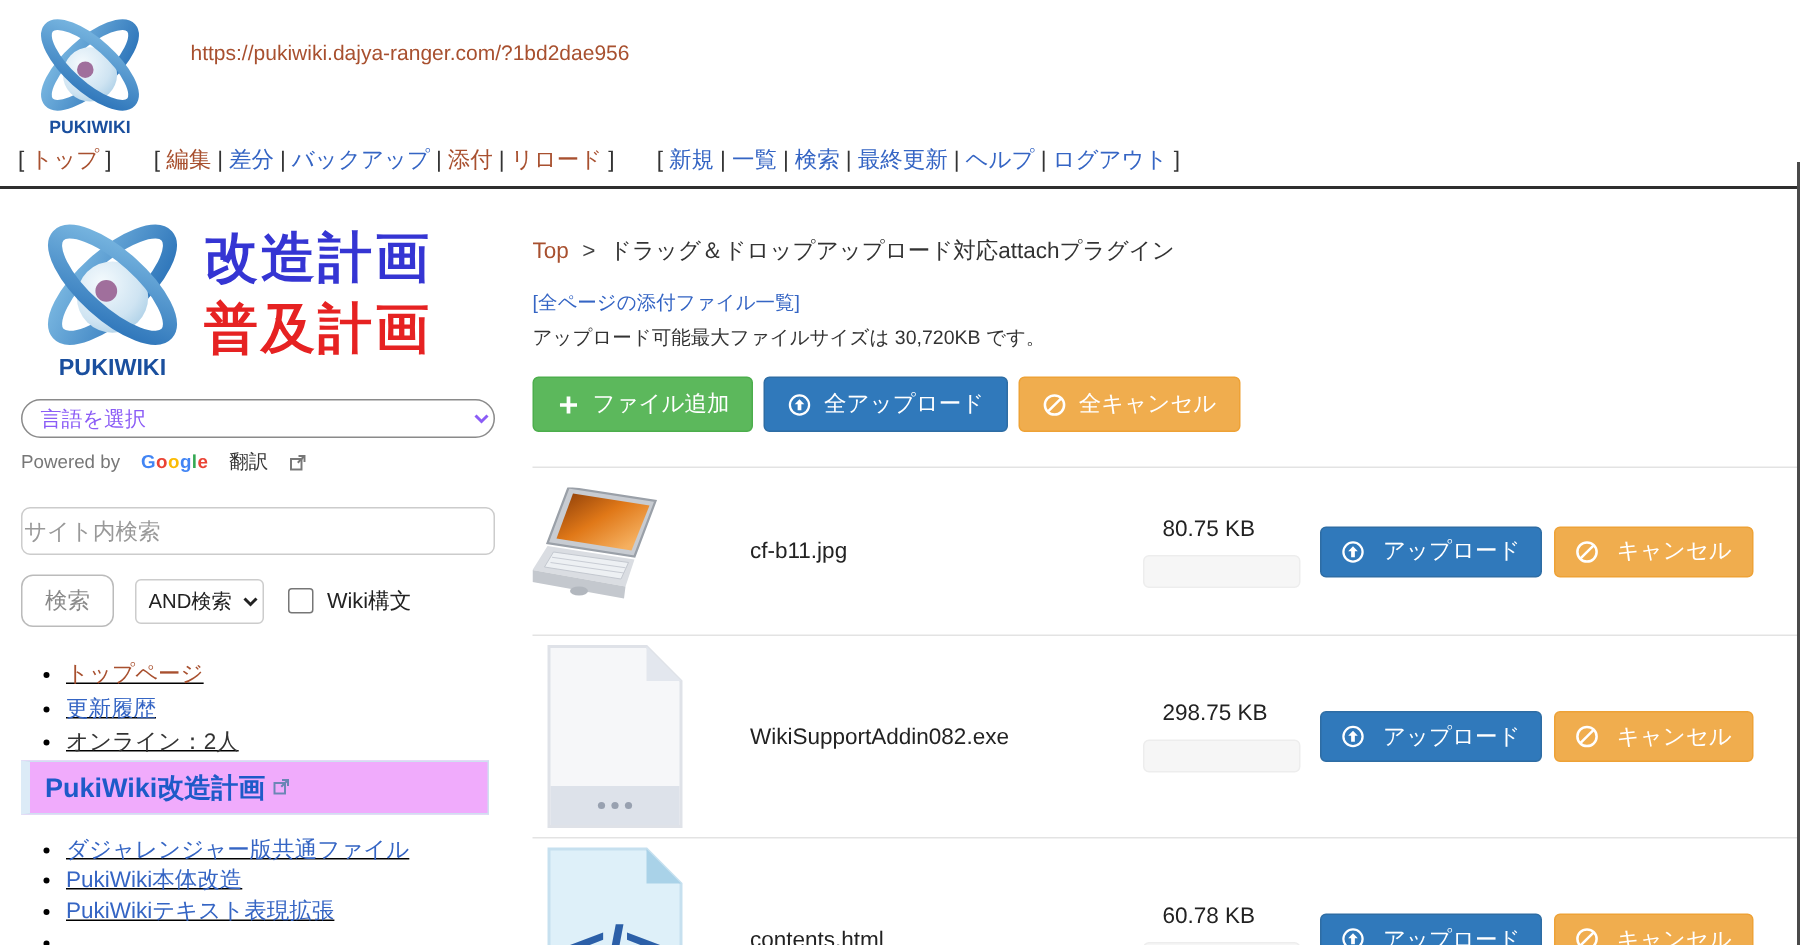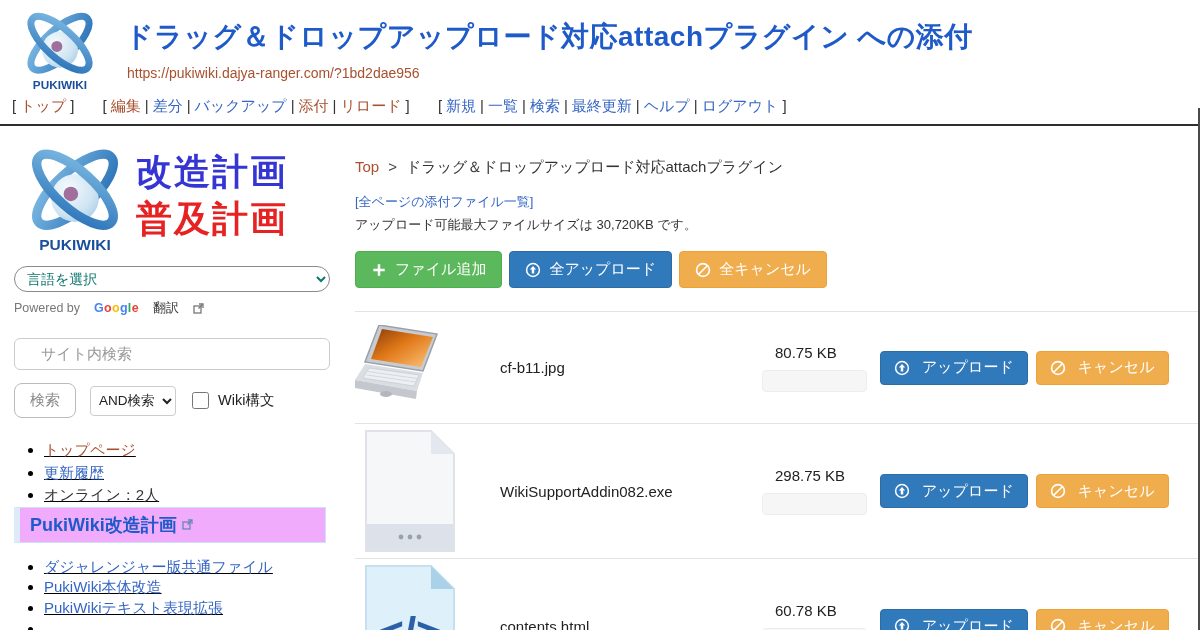--- a/index.html
+++ b/index.html
@@ -38,26 +38,26 @@
   .sidebar{flex:0 0 345px;width:345px;padding:10px 0 0 14px;}
   .main{flex:1;padding-left:10px;}
 
   
   .side-logo{display:flex;align-items:center;margin-top:2px;}
   .side-logo svg{width:122px;height:116px;flex:0 0 auto;}
   .side-logo-lines{margin-left:0px;line-height:1.3;}
   .side-line1{font-size:36px;font-weight:900;color:var(--logo-blue);letter-spacing:2px;text-shadow:1px 1px 0 #fff;}
   .side-line2{font-size:36px;font-weight:900;color:var(--logo-red);letter-spacing:2px;text-shadow:1px 1px 0 #fff;}
 
-  .lang-select{width:316px;height:26px;border:1px solid #8a8a8a;border-radius:13px;padding:0 8px;font-size:14px;color:#0f766e;background:#fff;margin-top:12px;font-family:inherit;}
+  .lang-select{width:316px;height:26px;border:1px solid #8a8a8a;border-radius:13px;padding:0 8px;font-size:14px;color:#8b5cf6;background:#fff;margin-top:12px;font-family:inherit;}
   .powered{font-size:12.5px;color:#777;margin-top:7px;display:flex;align-items:center;gap:14px;}
   .powered .g-brand{font-weight:bold;letter-spacing:0.3px;}
   .powered .trans{color:#333;font-size:13px;}
 
-  .search-input{width:316px;height:32px;border:1px solid #ccc;border-radius:6px;padding:0 26px;font-size:15px;color:#333;margin-top:21px;font-family:Liberation Serif, serif;}
+  .search-input{width:316px;height:32px;border:1px solid #ccc;border-radius:6px;padding:0 1px;font-size:15px;color:#333;margin-top:21px;font-family:Liberation Sans, sans-serif;}
   .search-input::placeholder{color:#999;}
   .search-row{display:flex;align-items:center;margin-top:13px;}
   .search-btn{padding:7px 15px;font-size:15px;color:#8a8a8a;background:#fff;border:1px solid #bbb;border-radius:8px;font-family:inherit;cursor:pointer;}
   .mode-select{margin-left:14px;height:30px;font-size:13.5px;border:1px solid #ccc;border-radius:4px;color:#222;padding:0 4px;background:#fff;font-family:inherit;}
   .wiki-check{margin-left:16px;width:17px;height:17px;}
   .wiki-label{margin-left:6px;font-size:14.5px;color:#222;}
 
   ul.side-ul{margin:0;padding-left:30px;font-size:15px;text-decoration:underline;}
   ul.quick-list{margin-top:21px;line-height:1.5;}
   ul.side-links{margin-top:14px;line-height:1.38;}
@@ -123,21 +123,20 @@
     <div class="logo">
       <svg viewBox="0 0 110 112">
         <ellipse cx="55" cy="50" rx="47" ry="18" fill="none" stroke="url(#orb)" stroke-width="9" transform="rotate(-42 55 50)"></ellipse>
         <circle cx="55" cy="58" r="23" fill="url(#sph)"></circle>
         <circle cx="51" cy="54" r="7" fill="#a06f9c"></circle>
         <ellipse cx="55" cy="50" rx="47" ry="18" fill="none" stroke="url(#orb)" stroke-width="9" transform="rotate(42 55 50)"></ellipse>
         <text x="55" y="108" text-anchor="middle" font-size="15" font-weight="bold" fill="#1a4f9e">PUKIWIKI</text>
       </svg>
     </div>
     <div class="head-text">
-      <h1 class="page-title">ドラッグ＆ドロップアップロード対応attachプラグイン への添付</h1>
       <div class="page-url">https://pukiwiki.dajya-ranger.com/?1bd2dae956</div>
     </div>
   </header>
 
   <nav class="topnav">
     <span class="nav-group">
       <span class="punct">[</span><a class="tone-brown">トップ</a><span class="punct">]</span>
     </span>
     <span class="nav-group">
       <span class="punct">[</span><a class="tone-brown">編集</a><span class="punct">|</span><a class="tone-blue">差分</a><span class="punct">|</span><a class="tone-blue">バックアップ</a><span class="punct">|</span><a class="tone-brown">添付</a><span class="punct">|</span><a class="tone-brown">リロード</a><span class="punct">]</span>

